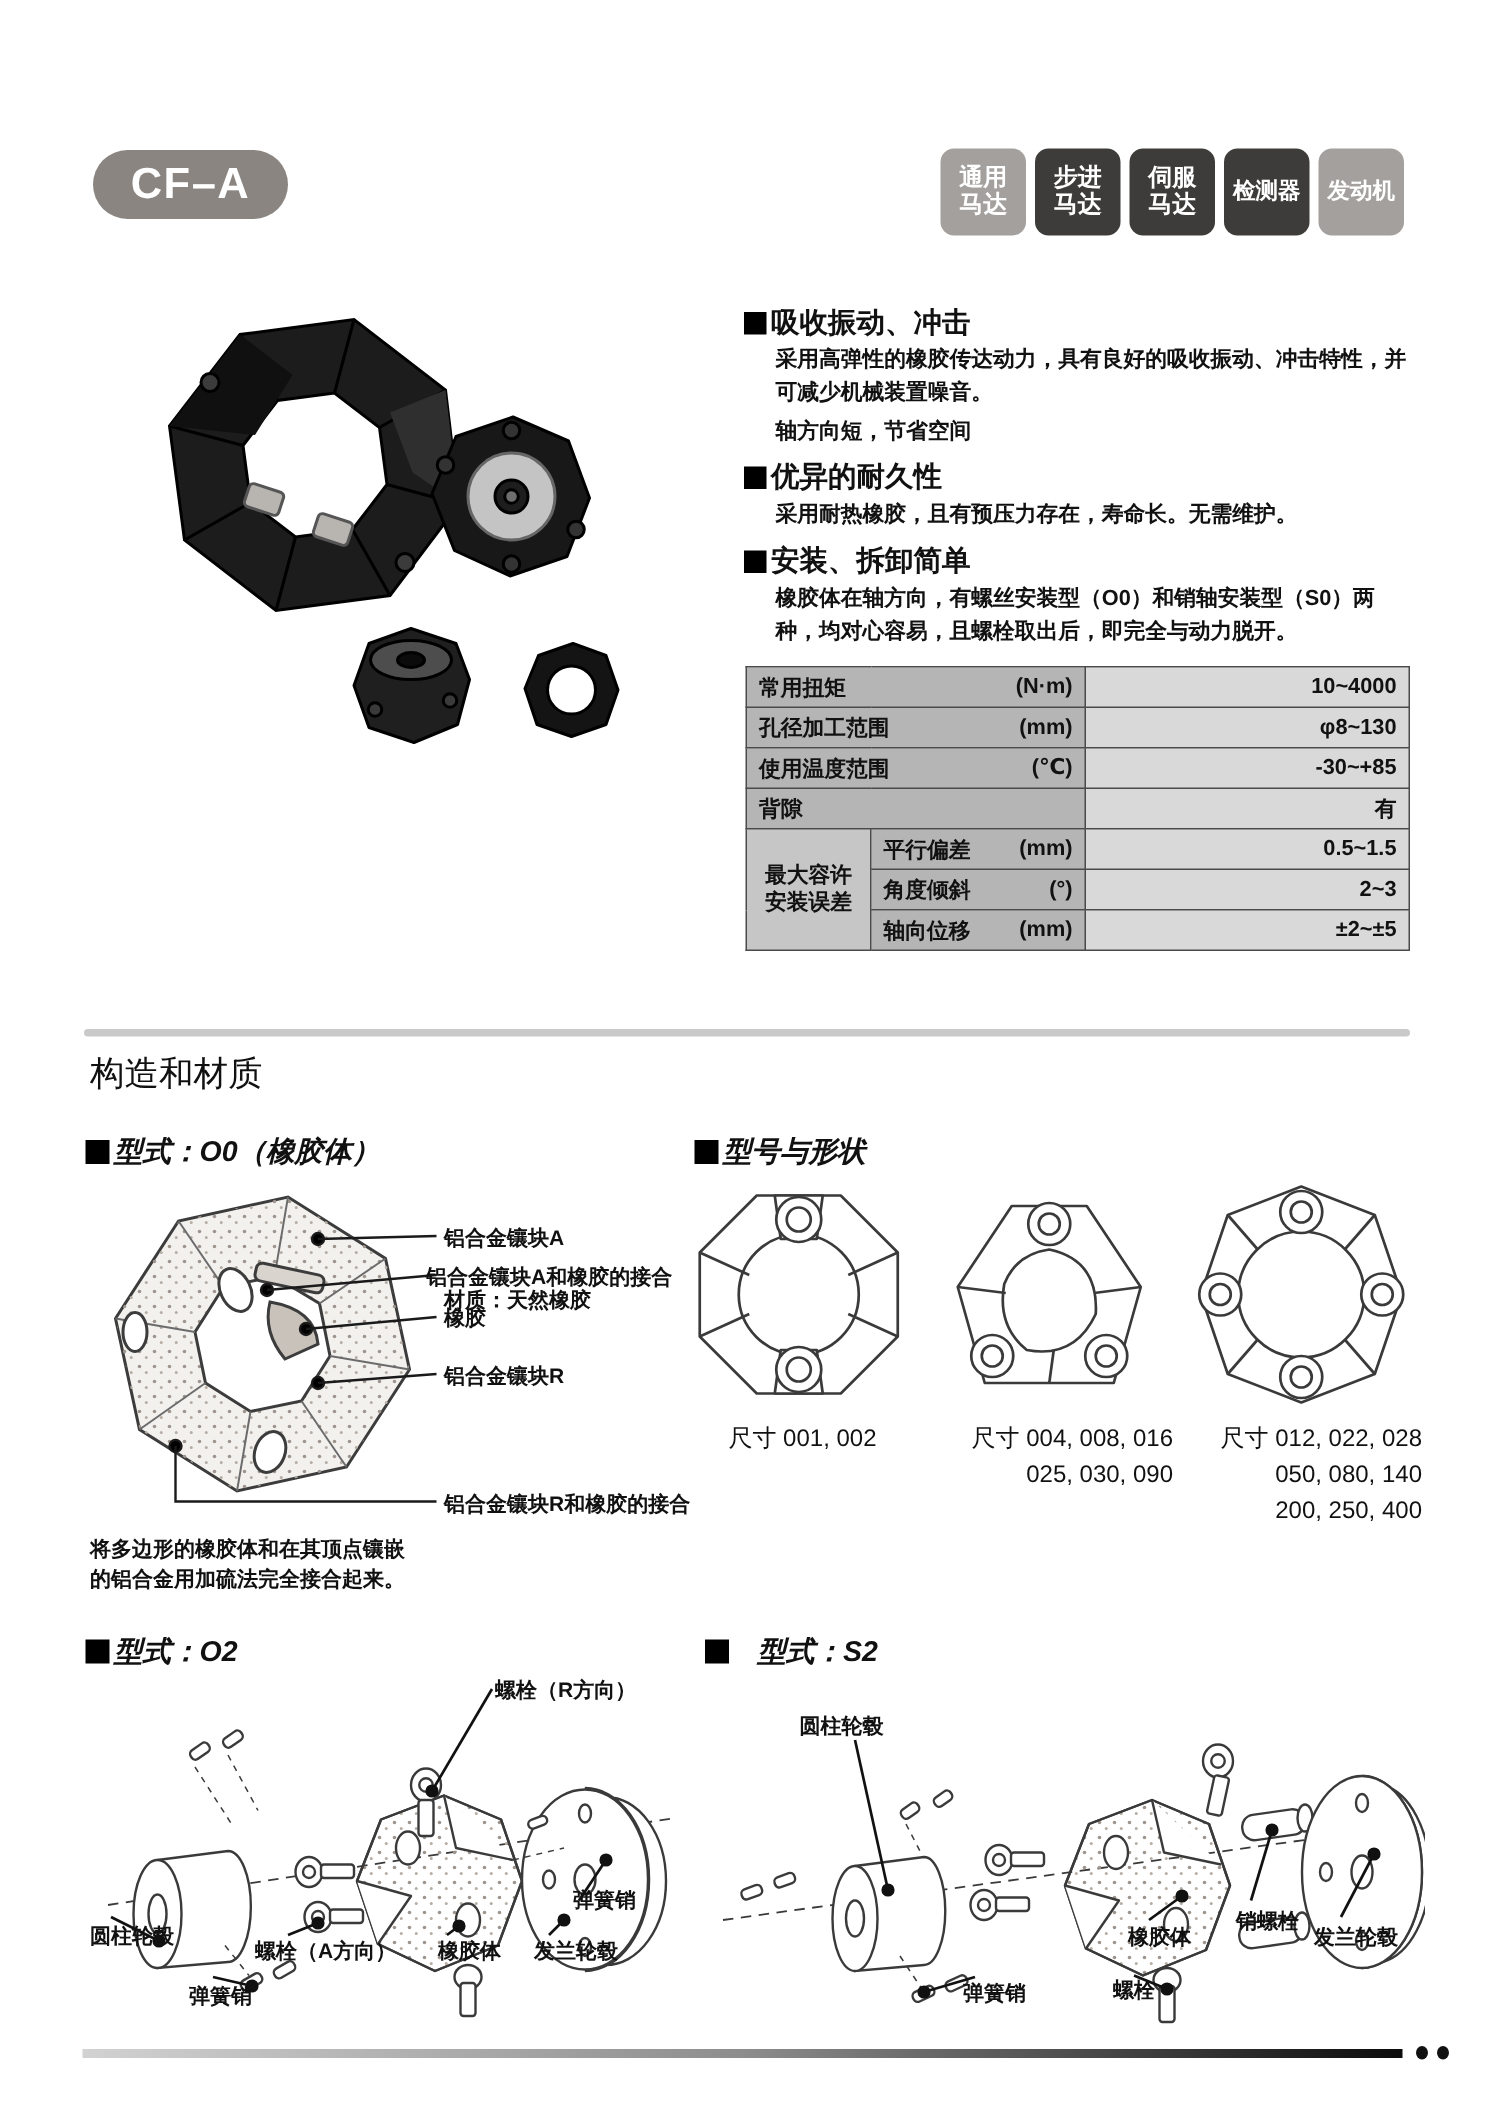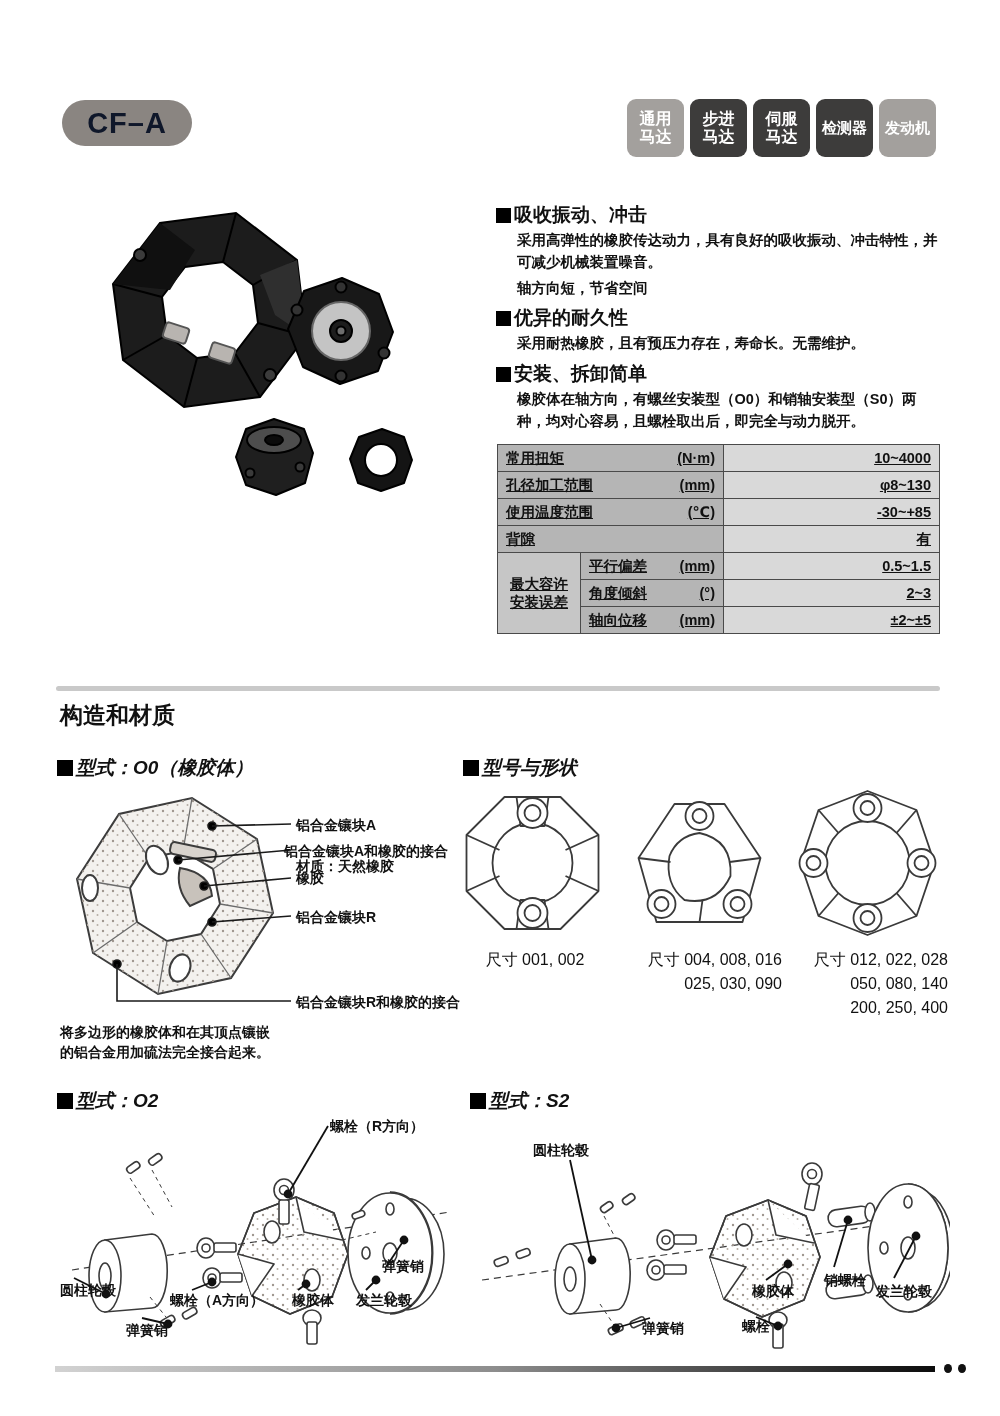--- a/index.html
+++ b/index.html
@@ -2,48 +2,48 @@
 <html><head>
 <meta charset="utf-8">
 <style>
   html,body{margin:0;padding:0;background:#ffffff;}
   .page{position:relative;width:1000px;height:1416px;background:#fff;
         font-family:"Liberation Sans","DejaVu Sans",sans-serif;overflow:hidden;color:#111;}
 
   
   .cf-badge{position:absolute;left:62px;top:100px;width:130px;height:46px;background:#8a8581;
             border-radius:24px;display:flex;align-items:center;justify-content:center;
-            color:#0f172a;font-weight:bold;font-size:29px;letter-spacing:1px;}
+            color:#ffffff;font-weight:bold;font-size:29px;letter-spacing:1px;}
   .tabs{position:absolute;left:627px;top:99px;display:flex;gap:6px;}
   .tab{width:57px;height:58px;border-radius:9px;color:#fff;font-weight:bold;font-size:16px;
        display:flex;flex-direction:column;align-items:center;justify-content:center;
        line-height:1.15;text-align:center;}
   .tab.light{background:#a3a09d;}
   .tab.dark{background:#3d3c3b;}
   .tab .one-line{font-size:15px;letter-spacing:0;}
 
   
   .features{position:absolute;left:496px;top:196px;width:448px;}
   .feat-title{display:flex;align-items:center;font-size:19px;font-weight:bold;margin-top:6px;}
   .sq{width:15px;height:15px;background:#000;display:inline-block;margin-right:3px;flex:0 0 auto;}
   .feat-body{font-size:14.5px;font-weight:bold;line-height:1.5;margin:2px 0 4px 21px;}
 
   
   .spec{position:absolute;left:497px;top:444px;width:443px;border-collapse:collapse;
         font-size:14.5px;font-weight:bold;}
-  .spec td{border:1.6px solid #4a4a4a;padding:0 8px;height:26px;text-decoration:underline;}
+  .spec td{border:1.6px solid #4a4a4a;padding:0 8px;height:26px;}
   .spec .lbl{background:#b5b5b5;width:200px;}
   .spec .lblflex{display:flex;justify-content:space-between;align-items:center;}
   .spec .grp{background:#c6c6c6;width:66px;text-align:center;line-height:1.25;}
   .spec .lbl2{background:#b5b5b5;width:126px;}
   .spec .val{background:#d9d9d9;text-align:right;}
 
   
   .divider{position:absolute;left:56px;top:686px;width:884px;height:5px;background:#c9c9c9;border-radius:3px;}
-  .big-title{position:absolute;left:60px;top:700px;font-size:23px;font-weight:bold;}
+  .big-title{position:absolute;left:60px;top:700px;font-size:23px;font-weight:normal;}
   .sec-title{position:absolute;display:flex;align-items:center;font-size:19px;font-weight:bold;font-style:italic;}
   .sec-title .sq{width:16px;height:16px;}
 
   .dlabel{position:absolute;font-size:14px;font-weight:bold;white-space:nowrap;}
   .caption{position:absolute;font-size:14px;font-weight:bold;line-height:1.45;}
   .shape-cap{position:absolute;width:160px;font-size:16px;font-weight:normal;line-height:1.5;}
 
   svg{position:absolute;}
   .footer-bar{position:absolute;left:55px;top:1366px;width:880px;height:6px;
               background:linear-gradient(to right,#d2d2d2,#8d8d8d,#0c0c0c);}
@@ -429,21 +429,21 @@
     </g>
   </svg>
   <div class="dlabel" style="left:330px;top:1118px;">螺栓（R方向）</div>
   <div class="dlabel" style="left:60px;top:1282px;">圆柱轮毂</div>
   <div class="dlabel" style="left:126px;top:1322px;">弹簧销</div>
   <div class="dlabel" style="left:170px;top:1292px;">螺栓（A方向）</div>
   <div class="dlabel" style="left:292px;top:1292px;">橡胶体</div>
   <div class="dlabel" style="left:356px;top:1292px;">发兰轮毂</div>
   <div class="dlabel" style="left:382px;top:1258px;">弹簧销</div>
 
-  <div class="sec-title" style="left:470px;top:1088px;">
+  <div class="sec-title" style="left:470px;top:1088px;gap:16px;">
     <span class="sq"></span>
     <span>型式：S2</span>
   </div>
   <svg style="left:470px;top:1112px;" width="480" height="245" viewBox="0 0 480 245">
     <g stroke="#3a3a3a" stroke-width="1.6" fill="none">
       <line x1="12" y1="168" x2="470" y2="105" stroke-dasharray="7 5" stroke-width="1.2"></line>
 
       <rect x="24" y="146" width="14" height="7" rx="3" transform="rotate(-20 31 149)" fill="#fff"></rect>
       <rect x="46" y="138" width="14" height="7" rx="3" transform="rotate(-20 53 141)" fill="#fff"></rect>
 

